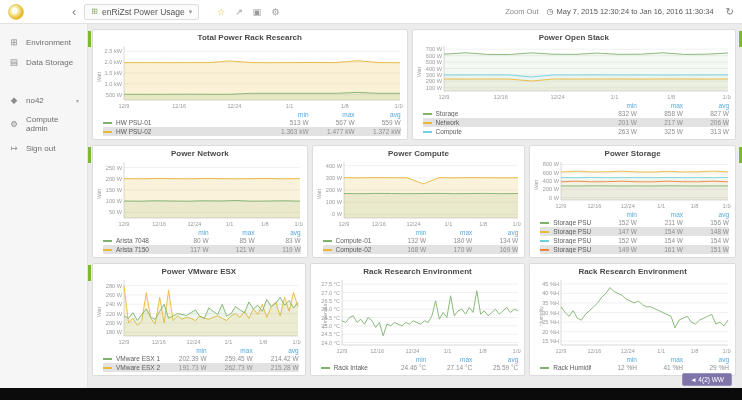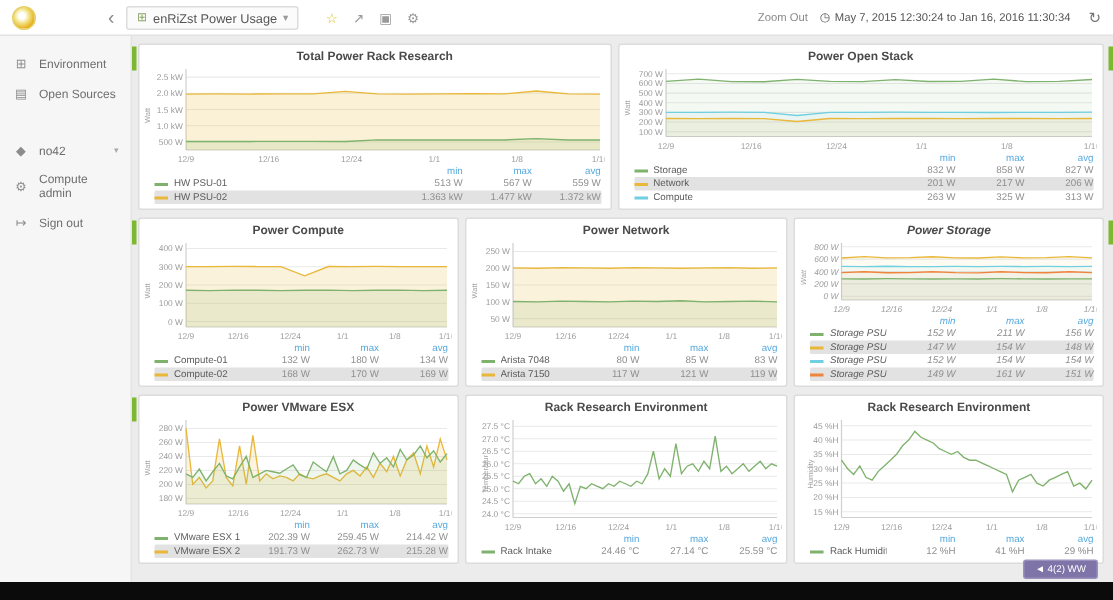--- a/index.html
+++ b/index.html
@@ -94,21 +94,21 @@
   </div>
 
   <div class="content">
     <div class="sidebar" id="sidebar">
         <div class="sb-item">
           <span class="sb-ic">⊞</span>
           <span>Environment</span>
         </div>
         <div class="sb-item">
           <span class="sb-ic">▤</span>
-          <span>Open Sources</span>
+          <span>Data Storage</span>
         </div>
         <div class="sb-gap"></div>
         <div class="sb-item">
           <span class="sb-ic">◆</span>
           <span>no42</span>
           <span class="sb-caret">▾</span>
         </div>
         <div class="sb-item">
           <span class="sb-ic">⚙</span>
           <span>Compute admin</span>
@@ -236,20 +236,72 @@
                 <span class="lg-val">263 W</span>
                 <span class="lg-val">325 W</span>
                 <span class="lg-val">313 W</span>
               </div>
             </div>
           </div>
         </div>
         <div class="row" style="height: 113px;">
           <div class="row-tab"></div>
           <div class="row-tab right"></div>
+          <div class="panel" style="flex: 217 1 0px;">
+            <div class="panel-title">Power Network</div>
+            <div class="chart">
+              <svg xmlns="http://www.w3.org/2000/svg" width="206" height="69">
+                <line x1="27" y1="8.599999999999998" x2="203" y2="8.599999999999998" stroke="#e9e9e9" stroke-width="0.7"></line>
+                <text x="25" y="10.599999999999998" font-size="5.6" fill="#9b9b9b" text-anchor="end">250 W</text>
+                <line x1="27" y1="19.800000000000004" x2="203" y2="19.800000000000004" stroke="#e9e9e9" stroke-width="0.7"></line>
+                <text x="25" y="21.800000000000004" font-size="5.6" fill="#9b9b9b" text-anchor="end">200 W</text>
+                <line x1="27" y1="31" x2="203" y2="31" stroke="#e9e9e9" stroke-width="0.7"></line>
+                <text x="25" y="33" font-size="5.6" fill="#9b9b9b" text-anchor="end">150 W</text>
+                <line x1="27" y1="42.199999999999996" x2="203" y2="42.199999999999996" stroke="#e9e9e9" stroke-width="0.7"></line>
+                <text x="25" y="44.199999999999996" font-size="5.6" fill="#9b9b9b" text-anchor="end">100 W</text>
+                <line x1="27" y1="53.4" x2="203" y2="53.4" stroke="#e9e9e9" stroke-width="0.7"></line>
+                <text x="25" y="55.4" font-size="5.6" fill="#9b9b9b" text-anchor="end">50 W</text>
+                <line x1="27" y1="3" x2="27" y2="59" stroke="#cfcfcf" stroke-width="0.8"></line>
+                <line x1="27" y1="59" x2="203" y2="59" stroke="#cfcfcf" stroke-width="0.8"></line>
+                <text x="27" y="67" font-size="5.6" fill="#9b9b9b" text-anchor="middle">12/9</text>
+                <text x="62.2" y="67" font-size="5.6" fill="#9b9b9b" text-anchor="middle">12/16</text>
+                <text x="97.4" y="67" font-size="5.6" fill="#9b9b9b" text-anchor="middle">12/24</text>
+                <text x="132.6" y="67" font-size="5.6" fill="#9b9b9b" text-anchor="middle">1/1</text>
+                <text x="167.8" y="67" font-size="5.6" fill="#9b9b9b" text-anchor="middle">1/8</text>
+                <text x="203" y="67" font-size="5.6" fill="#9b9b9b" text-anchor="middle">1/16</text>
+                <polygon points="27,59 27.0,19.6 43.0,19.8 59.0,19.4 75.0,19.6 91.0,19.8 107.0,19.4 123.0,19.6 139.0,19.8 155.0,19.6 171.0,19.4 187.0,19.8 203.0,19.6 203,59" fill="#EAB839" fill-opacity="0.18"></polygon>
+                <polyline points="27.0,19.6 43.0,19.8 59.0,19.4 75.0,19.6 91.0,19.8 107.0,19.4 123.0,19.6 139.0,19.8 155.0,19.6 171.0,19.4 187.0,19.8 203.0,19.6" fill="none" stroke="#EAB839" stroke-width="0.9"></polyline>
+                <polygon points="27,59 27.0,42.0 43.0,42.2 59.0,41.8 75.0,42.0 91.0,42.2 107.0,41.8 123.0,42.0 139.0,41.5 155.0,42.2 171.0,42.0 187.0,41.8 203.0,42.2 203,59" fill="#7EB26D" fill-opacity="0.13"></polygon>
+                <polyline points="27.0,42.0 43.0,42.2 59.0,41.8 75.0,42.0 91.0,42.2 107.0,41.8 123.0,42.0 139.0,41.5 155.0,42.2 171.0,42.0 187.0,41.8 203.0,42.2" fill="none" stroke="#7EB26D" stroke-width="0.9"></polyline>
+              </svg>
+              <div style="position: absolute; left: -3px; top: 50%; transform: translateY(-50%) rotate(-90deg); font-size: 5px; color: rgb(165, 165, 165);">Watt</div>
+            </div>
+            <div class="legend">
+              <div class="lg-head">
+                <span class="sp"></span>
+                <span>min</span>
+                <span>max</span>
+                <span>avg</span>
+              </div>
+              <div class="lg-row">
+                <span class="lg-chip" style="background: rgb(126, 178, 109);"></span>
+                <span class="lg-label">Arista 7048</span>
+                <span class="lg-val">80 W</span>
+                <span class="lg-val">85 W</span>
+                <span class="lg-val">83 W</span>
+              </div>
+              <div class="lg-row hl">
+                <span class="lg-chip" style="background: rgb(234, 184, 57);"></span>
+                <span class="lg-label">Arista 7150</span>
+                <span class="lg-val">117 W</span>
+                <span class="lg-val">121 W</span>
+                <span class="lg-val">119 W</span>
+              </div>
+            </div>
+          </div>
           <div class="panel" style="flex: 215 1 0px;">
             <div class="panel-title">Power Compute</div>
             <div class="chart">
               <svg xmlns="http://www.w3.org/2000/svg" width="204" height="69">
                 <line x1="27" y1="6.652173913043476" x2="201" y2="6.652173913043476" stroke="#e9e9e9" stroke-width="0.7"></line>
                 <text x="25" y="8.652173913043477" font-size="5.6" fill="#9b9b9b" text-anchor="end">400 W</text>
                 <line x1="27" y1="18.826086956521742" x2="201" y2="18.826086956521742" stroke="#e9e9e9" stroke-width="0.7"></line>
                 <text x="25" y="20.826086956521742" font-size="5.6" fill="#9b9b9b" text-anchor="end">300 W</text>
                 <line x1="27" y1="31" x2="201" y2="31" stroke="#e9e9e9" stroke-width="0.7"></line>
                 <text x="25" y="33" font-size="5.6" fill="#9b9b9b" text-anchor="end">200 W</text>
@@ -288,73 +340,21 @@
               </div>
               <div class="lg-row hl">
                 <span class="lg-chip" style="background: rgb(234, 184, 57);"></span>
                 <span class="lg-label">Compute-02</span>
                 <span class="lg-val">168 W</span>
                 <span class="lg-val">170 W</span>
                 <span class="lg-val">169 W</span>
               </div>
             </div>
           </div>
-          <div class="panel" style="flex: 217 1 0px;">
-            <div class="panel-title">Power Network</div>
-            <div class="chart">
-              <svg xmlns="http://www.w3.org/2000/svg" width="206" height="69">
-                <line x1="27" y1="8.599999999999998" x2="203" y2="8.599999999999998" stroke="#e9e9e9" stroke-width="0.7"></line>
-                <text x="25" y="10.599999999999998" font-size="5.6" fill="#9b9b9b" text-anchor="end">250 W</text>
-                <line x1="27" y1="19.800000000000004" x2="203" y2="19.800000000000004" stroke="#e9e9e9" stroke-width="0.7"></line>
-                <text x="25" y="21.800000000000004" font-size="5.6" fill="#9b9b9b" text-anchor="end">200 W</text>
-                <line x1="27" y1="31" x2="203" y2="31" stroke="#e9e9e9" stroke-width="0.7"></line>
-                <text x="25" y="33" font-size="5.6" fill="#9b9b9b" text-anchor="end">150 W</text>
-                <line x1="27" y1="42.199999999999996" x2="203" y2="42.199999999999996" stroke="#e9e9e9" stroke-width="0.7"></line>
-                <text x="25" y="44.199999999999996" font-size="5.6" fill="#9b9b9b" text-anchor="end">100 W</text>
-                <line x1="27" y1="53.4" x2="203" y2="53.4" stroke="#e9e9e9" stroke-width="0.7"></line>
-                <text x="25" y="55.4" font-size="5.6" fill="#9b9b9b" text-anchor="end">50 W</text>
-                <line x1="27" y1="3" x2="27" y2="59" stroke="#cfcfcf" stroke-width="0.8"></line>
-                <line x1="27" y1="59" x2="203" y2="59" stroke="#cfcfcf" stroke-width="0.8"></line>
-                <text x="27" y="67" font-size="5.6" fill="#9b9b9b" text-anchor="middle">12/9</text>
-                <text x="62.2" y="67" font-size="5.6" fill="#9b9b9b" text-anchor="middle">12/16</text>
-                <text x="97.4" y="67" font-size="5.6" fill="#9b9b9b" text-anchor="middle">12/24</text>
-                <text x="132.6" y="67" font-size="5.6" fill="#9b9b9b" text-anchor="middle">1/1</text>
-                <text x="167.8" y="67" font-size="5.6" fill="#9b9b9b" text-anchor="middle">1/8</text>
-                <text x="203" y="67" font-size="5.6" fill="#9b9b9b" text-anchor="middle">1/16</text>
-                <polygon points="27,59 27.0,19.6 43.0,19.8 59.0,19.4 75.0,19.6 91.0,19.8 107.0,19.4 123.0,19.6 139.0,19.8 155.0,19.6 171.0,19.4 187.0,19.8 203.0,19.6 203,59" fill="#EAB839" fill-opacity="0.18"></polygon>
-                <polyline points="27.0,19.6 43.0,19.8 59.0,19.4 75.0,19.6 91.0,19.8 107.0,19.4 123.0,19.6 139.0,19.8 155.0,19.6 171.0,19.4 187.0,19.8 203.0,19.6" fill="none" stroke="#EAB839" stroke-width="0.9"></polyline>
-                <polygon points="27,59 27.0,42.0 43.0,42.2 59.0,41.8 75.0,42.0 91.0,42.2 107.0,41.8 123.0,42.0 139.0,41.5 155.0,42.2 171.0,42.0 187.0,41.8 203.0,42.2 203,59" fill="#7EB26D" fill-opacity="0.13"></polygon>
-                <polyline points="27.0,42.0 43.0,42.2 59.0,41.8 75.0,42.0 91.0,42.2 107.0,41.8 123.0,42.0 139.0,41.5 155.0,42.2 171.0,42.0 187.0,41.8 203.0,42.2" fill="none" stroke="#7EB26D" stroke-width="0.9"></polyline>
-              </svg>
-              <div style="position: absolute; left: -3px; top: 50%; transform: translateY(-50%) rotate(-90deg); font-size: 5px; color: rgb(165, 165, 165);">Watt</div>
-            </div>
-            <div class="legend">
-              <div class="lg-head">
-                <span class="sp"></span>
-                <span>min</span>
-                <span>max</span>
-                <span>avg</span>
-              </div>
-              <div class="lg-row">
-                <span class="lg-chip" style="background: rgb(126, 178, 109);"></span>
-                <span class="lg-label">Arista 7048</span>
-                <span class="lg-val">80 W</span>
-                <span class="lg-val">85 W</span>
-                <span class="lg-val">83 W</span>
-              </div>
-              <div class="lg-row hl">
-                <span class="lg-chip" style="background: rgb(234, 184, 57);"></span>
-                <span class="lg-label">Arista 7150</span>
-                <span class="lg-val">117 W</span>
-                <span class="lg-val">121 W</span>
-                <span class="lg-val">119 W</span>
-              </div>
-            </div>
-          </div>
-          <div class="panel" style="flex: 208 1 0px; font-style: italic;">
+          <div class="panel" style="flex: 208 1 0px;">
             <div class="panel-title">Power Storage</div>
             <div class="chart">
               <svg xmlns="http://www.w3.org/2000/svg" width="197" height="51">
                 <line x1="27" y1="5.478260869565216" x2="194" y2="5.478260869565216" stroke="#e9e9e9" stroke-width="0.7"></line>
                 <text x="25" y="7.478260869565216" font-size="5.6" fill="#9b9b9b" text-anchor="end">800 W</text>
                 <line x1="27" y1="13.73913043478261" x2="194" y2="13.73913043478261" stroke="#e9e9e9" stroke-width="0.7"></line>
                 <text x="25" y="15.73913043478261" font-size="5.6" fill="#9b9b9b" text-anchor="end">600 W</text>
                 <line x1="27" y1="22" x2="194" y2="22" stroke="#e9e9e9" stroke-width="0.7"></line>
                 <text x="25" y="24" font-size="5.6" fill="#9b9b9b" text-anchor="end">400 W</text>
                 <line x1="27" y1="30.260869565217394" x2="194" y2="30.260869565217394" stroke="#e9e9e9" stroke-width="0.7"></line>

